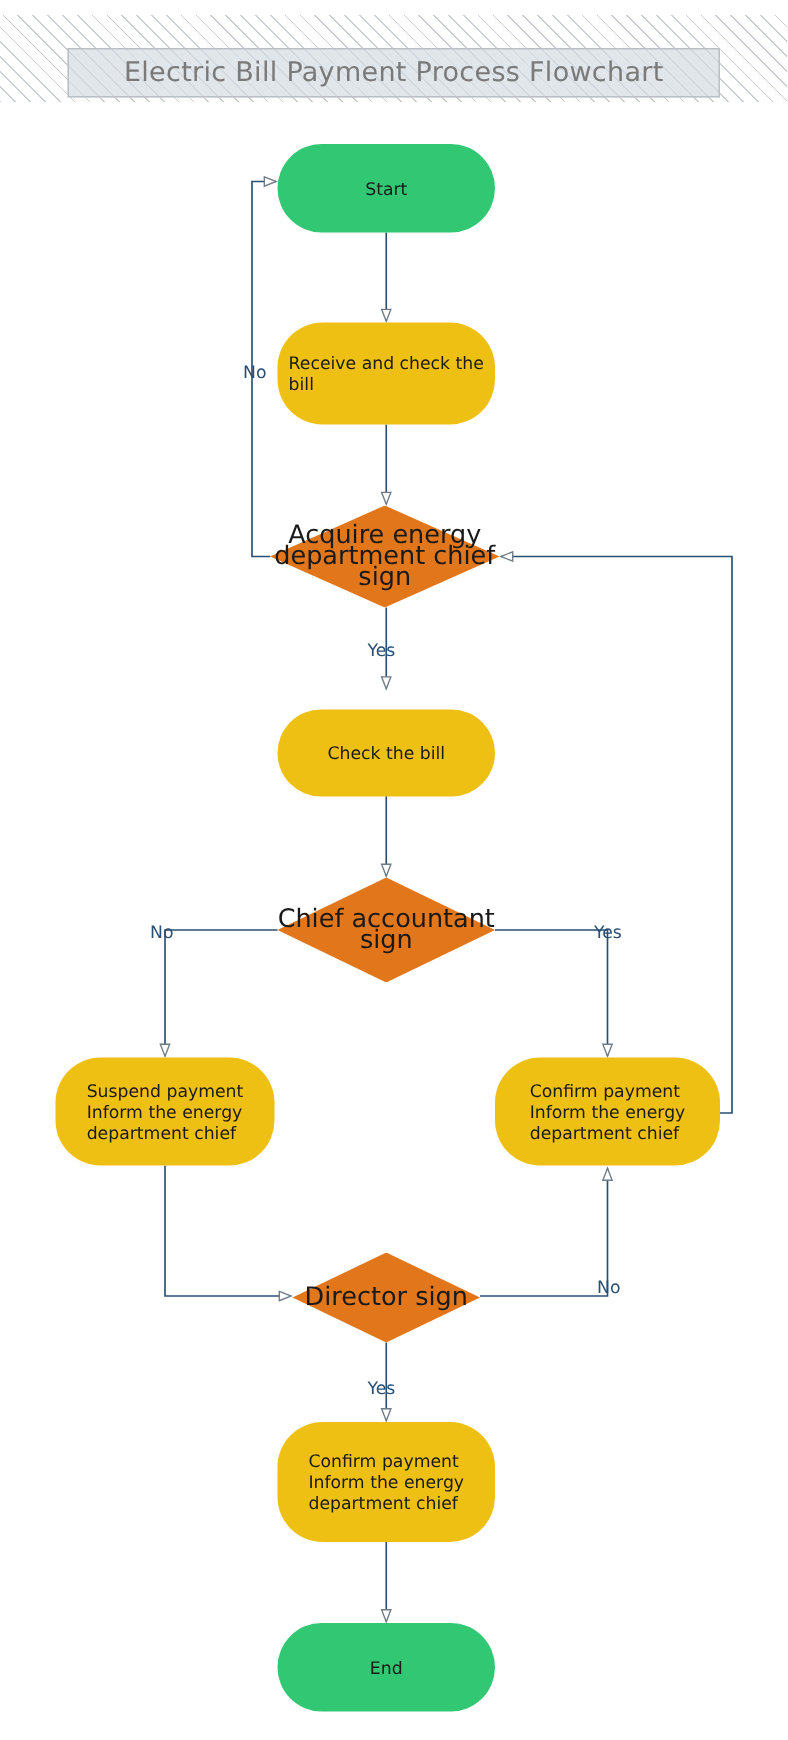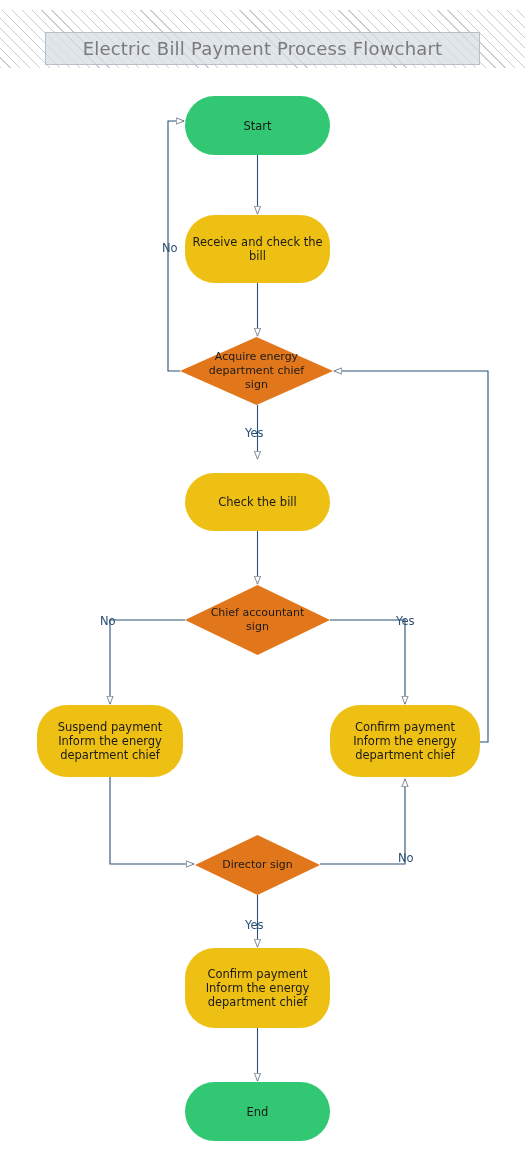--- a/index.html
+++ b/index.html
@@ -52,21 +52,21 @@
     white-space: nowrap;
   }
 
   
   .node {
     position: absolute;
     box-sizing: border-box;
     display: flex;
     align-items: center;
     justify-content: center;
-    text-align: center;
+    text-align: left;
     color: #1a1a1a;
     font-size: 11.5px;
     line-height: 14px;
   }
   .node .label { white-space: pre-line; }
 
   .terminator {
     background: #32c873;
     border-radius: 30px;
   }
@@ -84,21 +84,21 @@
     width: 100%; height: 100%;
   }
   .decision .dlabel {
     position: absolute;
     left: 0; top: 0;
     width: 100%; height: 100%;
     display: flex;
     align-items: center;
     justify-content: center;
     text-align: center;
-    font-size: 11px;
+    font-size: 17px;
     line-height: 14px;
     color: #1a1a1a;
     white-space: pre-line;
   }
 
   
   .edge-layer {
     position: absolute;
     left: 0; top: 0;
     width: 525px; height: 1160px;

